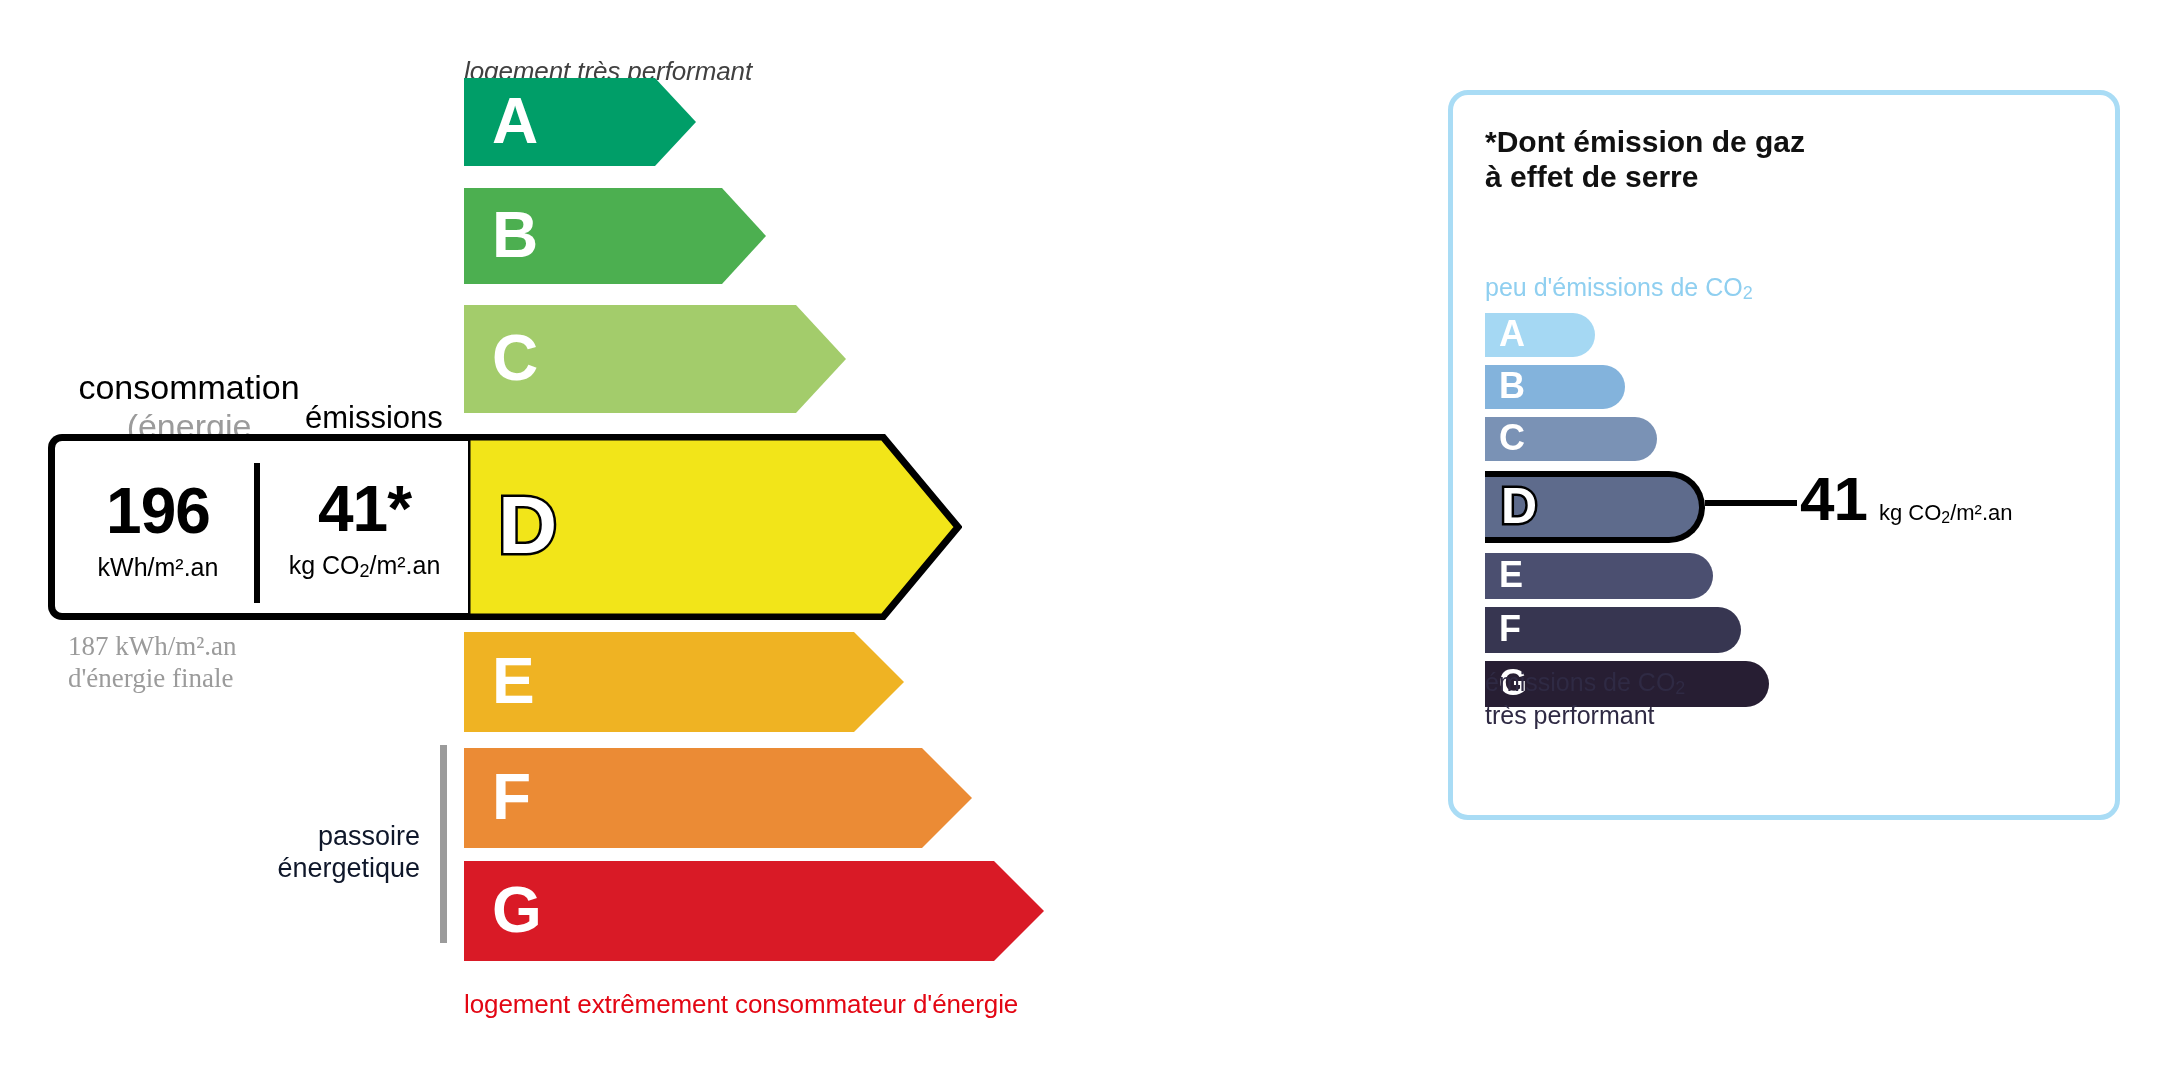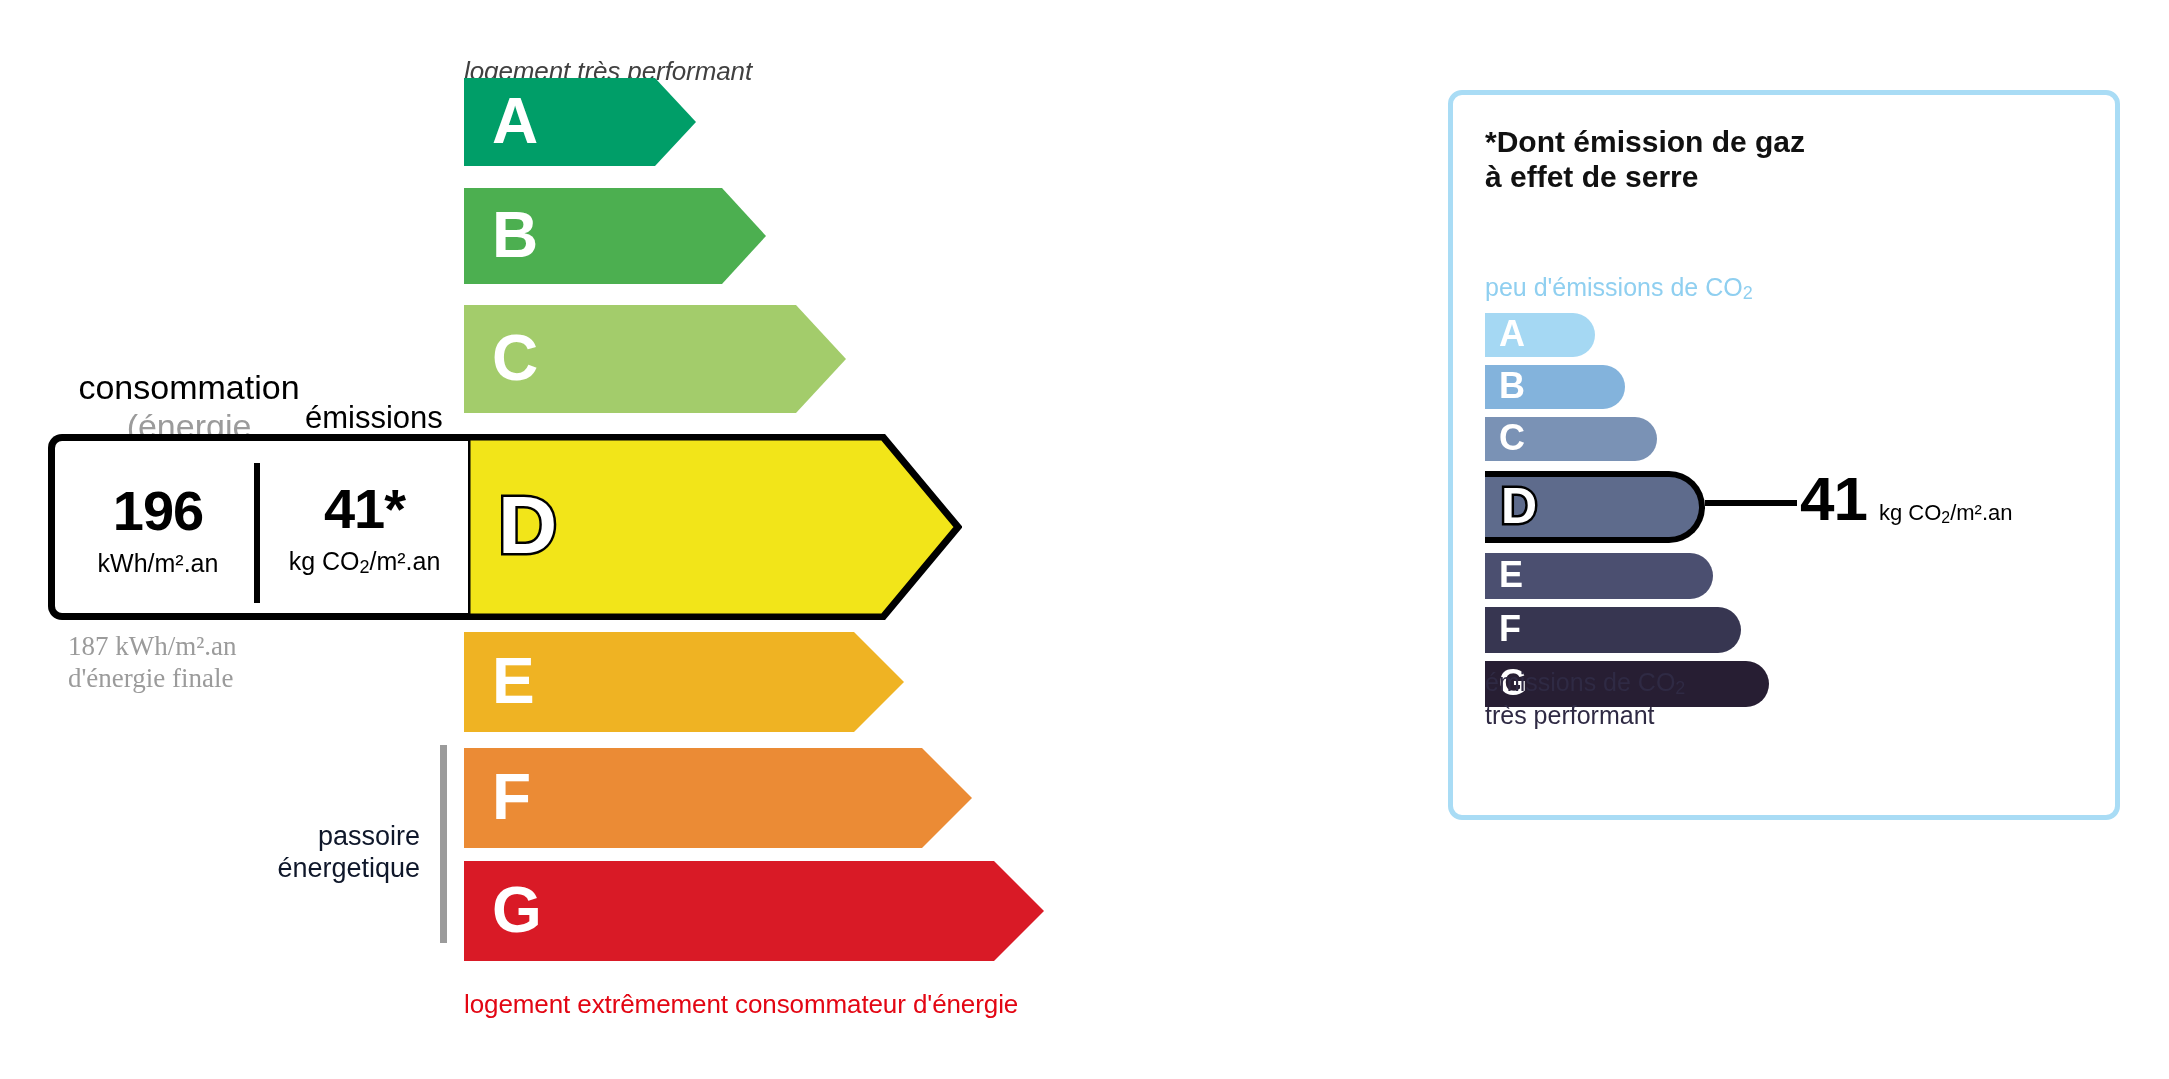--- a/index.html
+++ b/index.html
@@ -79,21 +79,21 @@
   .vb-cell {
     flex: 1 1 50%;
     display: flex;
     flex-direction: column;
     align-items: center;
     justify-content: center;
     padding-top: 6px;
   }
   .vb-cell.left { flex: 0 0 206px; }
   .vb-num {
-    font-size: 56px;
+    font-size: 64px;
     font-weight: 700;
     color: #000000;
     line-height: 1;
     letter-spacing: -1px;
   }
   .vb-unit {
     font-size: 25px;
     color: #000000;
     margin-top: 10px;
     white-space: nowrap;
@@ -152,21 +152,21 @@
     line-height: 1.2;
   }
 
   
   #co2-panel {
     position: absolute;
     left: 1448px; top: 90px;
     width: 672px; height: 730px;
     background: #ffffff;
     border: 5px solid #A9DCF5;
-    border-radius: 14px;
+    border-radius: 20px;
   }
   #co2-title {
     position: absolute;
     left: 32px; top: 30px;
     font-size: 30px;
     font-weight: 700;
     color: #111111;
     line-height: 1.15;
     white-space: nowrap;
   }

